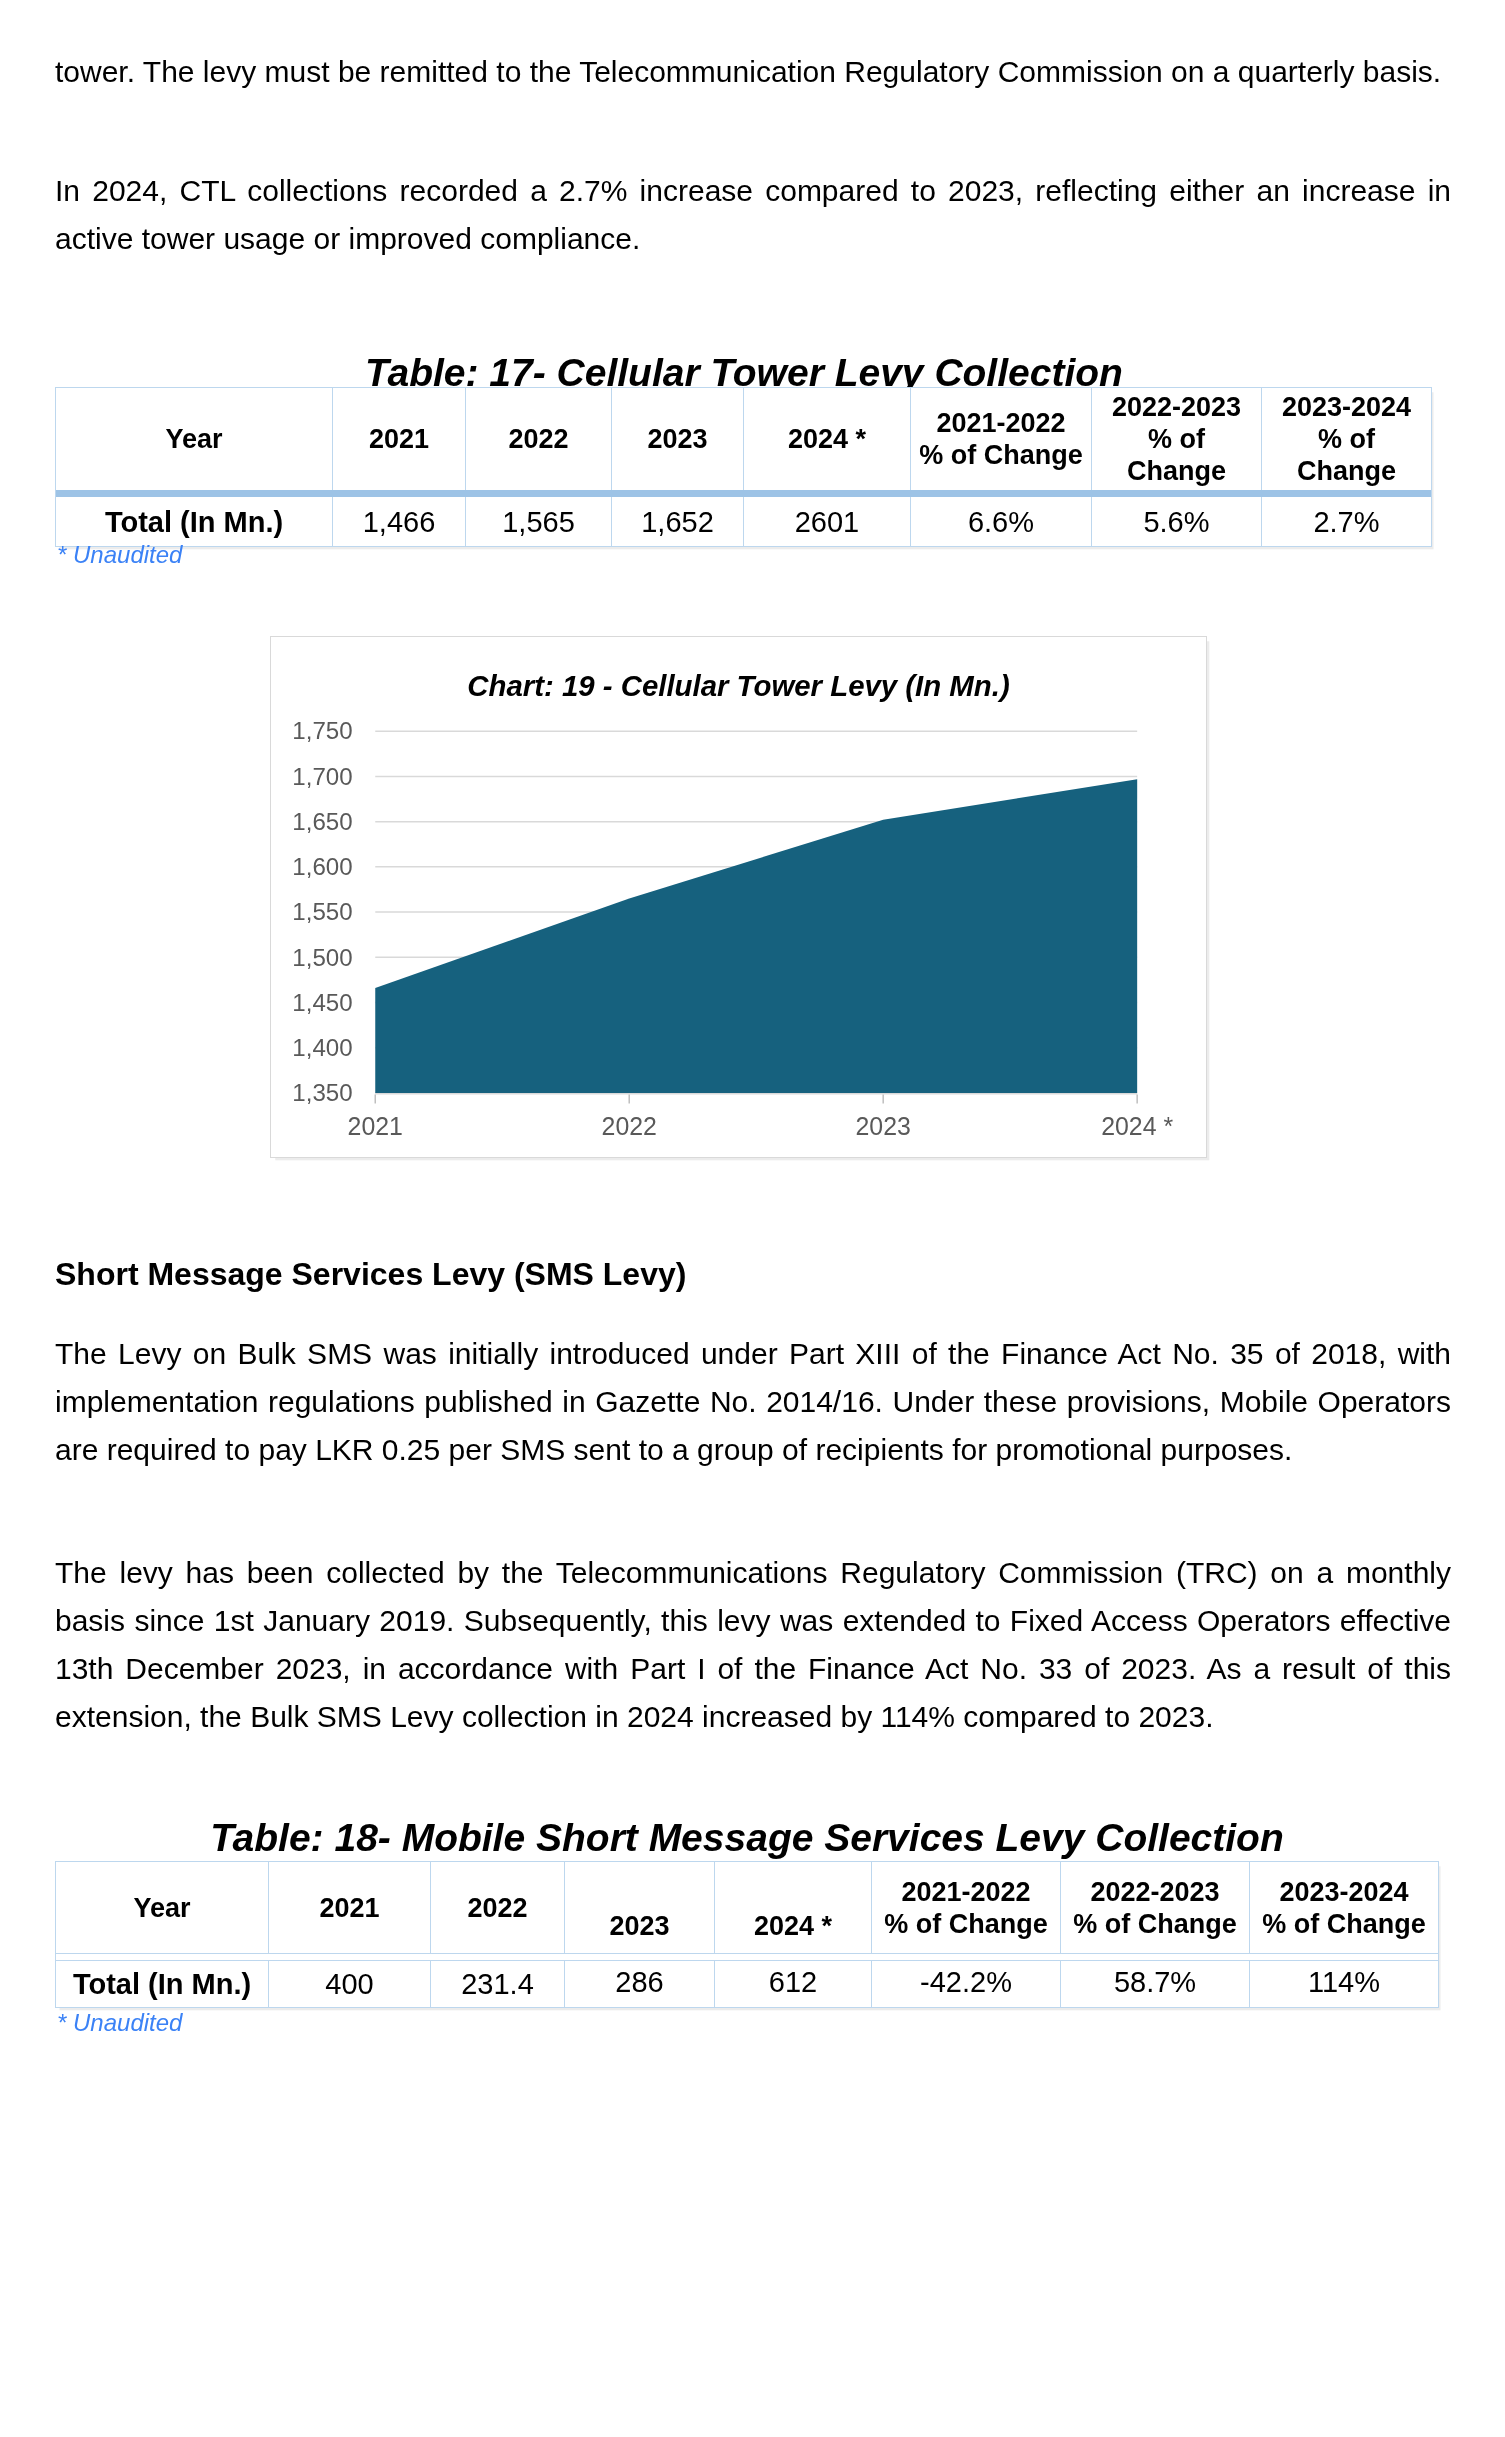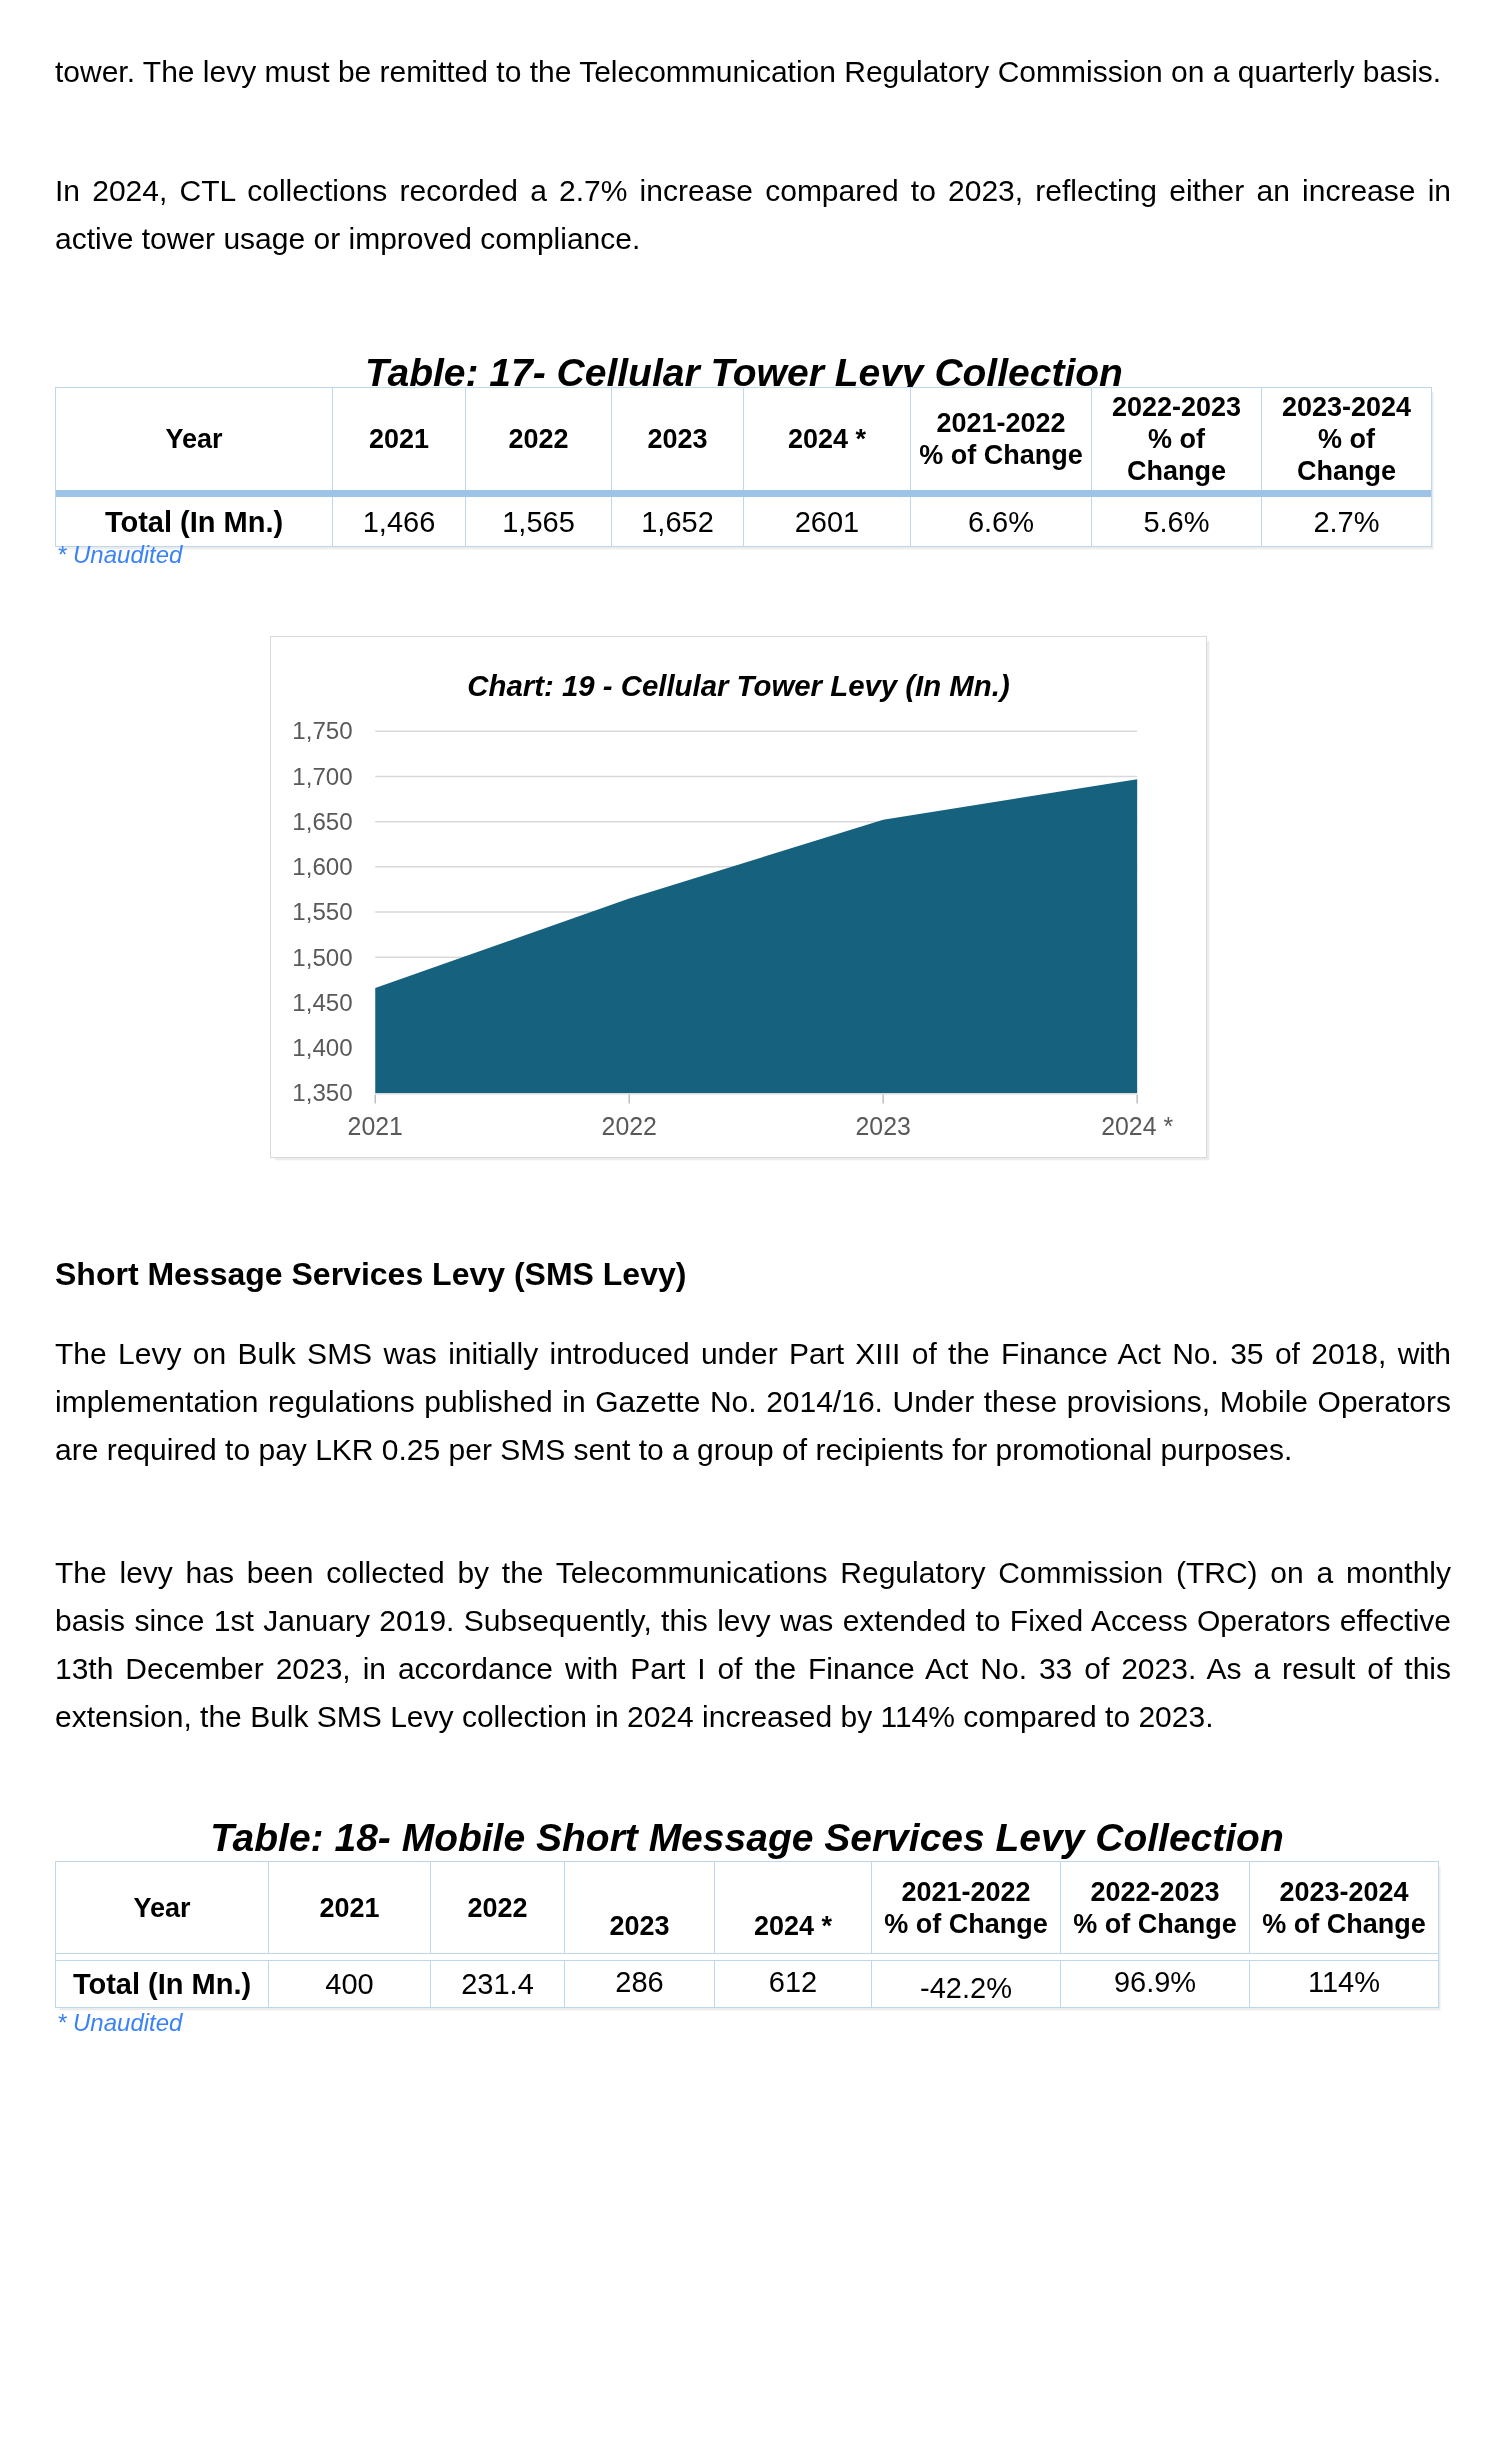--- a/index.html
+++ b/index.html
@@ -36,21 +36,21 @@
   tr.sep17 td{background:#9DC3E6;height:6.8px;padding:0;border-top:none;border-bottom:none;}
   tr.sep18 td{background:#ffffff;height:6px;padding:0;border-top:1.5px solid #BDD7EE;border-bottom:1.5px solid #BDD7EE;}
   #t17 thead tr{height:95px;}
   #t17 tbody tr.data{height:50px;}
   #t18 thead tr{height:92px;}
   #t18 tbody tr.data{height:47px;}
   
   #t18 thead td:nth-child(4),#t18 thead td:nth-child(5){vertical-align:bottom;padding-bottom:10.6px;}
   #t18 tbody tr.data td:nth-child(4),#t18 tbody tr.data td:nth-child(5),
   #t18 tbody tr.data td:nth-child(7),#t18 tbody tr.data td:nth-child(8){vertical-align:top;padding-top:4.5px;}
-  #t18 tbody tr.data td:nth-child(6){vertical-align:bottom;padding-bottom:3px;}
+  #t18 tbody tr.data td:nth-child(6){vertical-align:bottom;padding-bottom:9px;}
   .chart-box{
     left:270px;top:636px;width:935px;height:520px;background:#fff;
     border:1.5px solid #D9D9D9;box-shadow:3.8px 3.8px 0 -1.5px #ececec;
   }
   .footer{
     left:55px;width:1396px;text-align:center;font-size:30px;
   }
   .footer .b{font-weight:bold;}
 </style>
 </head>
@@ -180,21 +180,21 @@
       <tr class="sep18">
           <td colspan="8"></td>
         </tr>
       <tr class="data">
         <td class="rowlabel">Total (In Mn.)</td>
         <td>400</td>
         <td>231.4</td>
         <td>286</td>
         <td>612</td>
         <td>-42.2%</td>
-        <td>96.9%</td>
+        <td>58.7%</td>
         <td>114%</td>
       </tr>
     </tbody>
   </table>
 
   <div class="abs note" style="left:57px;top:2009px">* Unaudited</div>
 
   <div class="abs footer" style="top:2328px">
     <span>Page</span>
     <span class="b">13</span>

